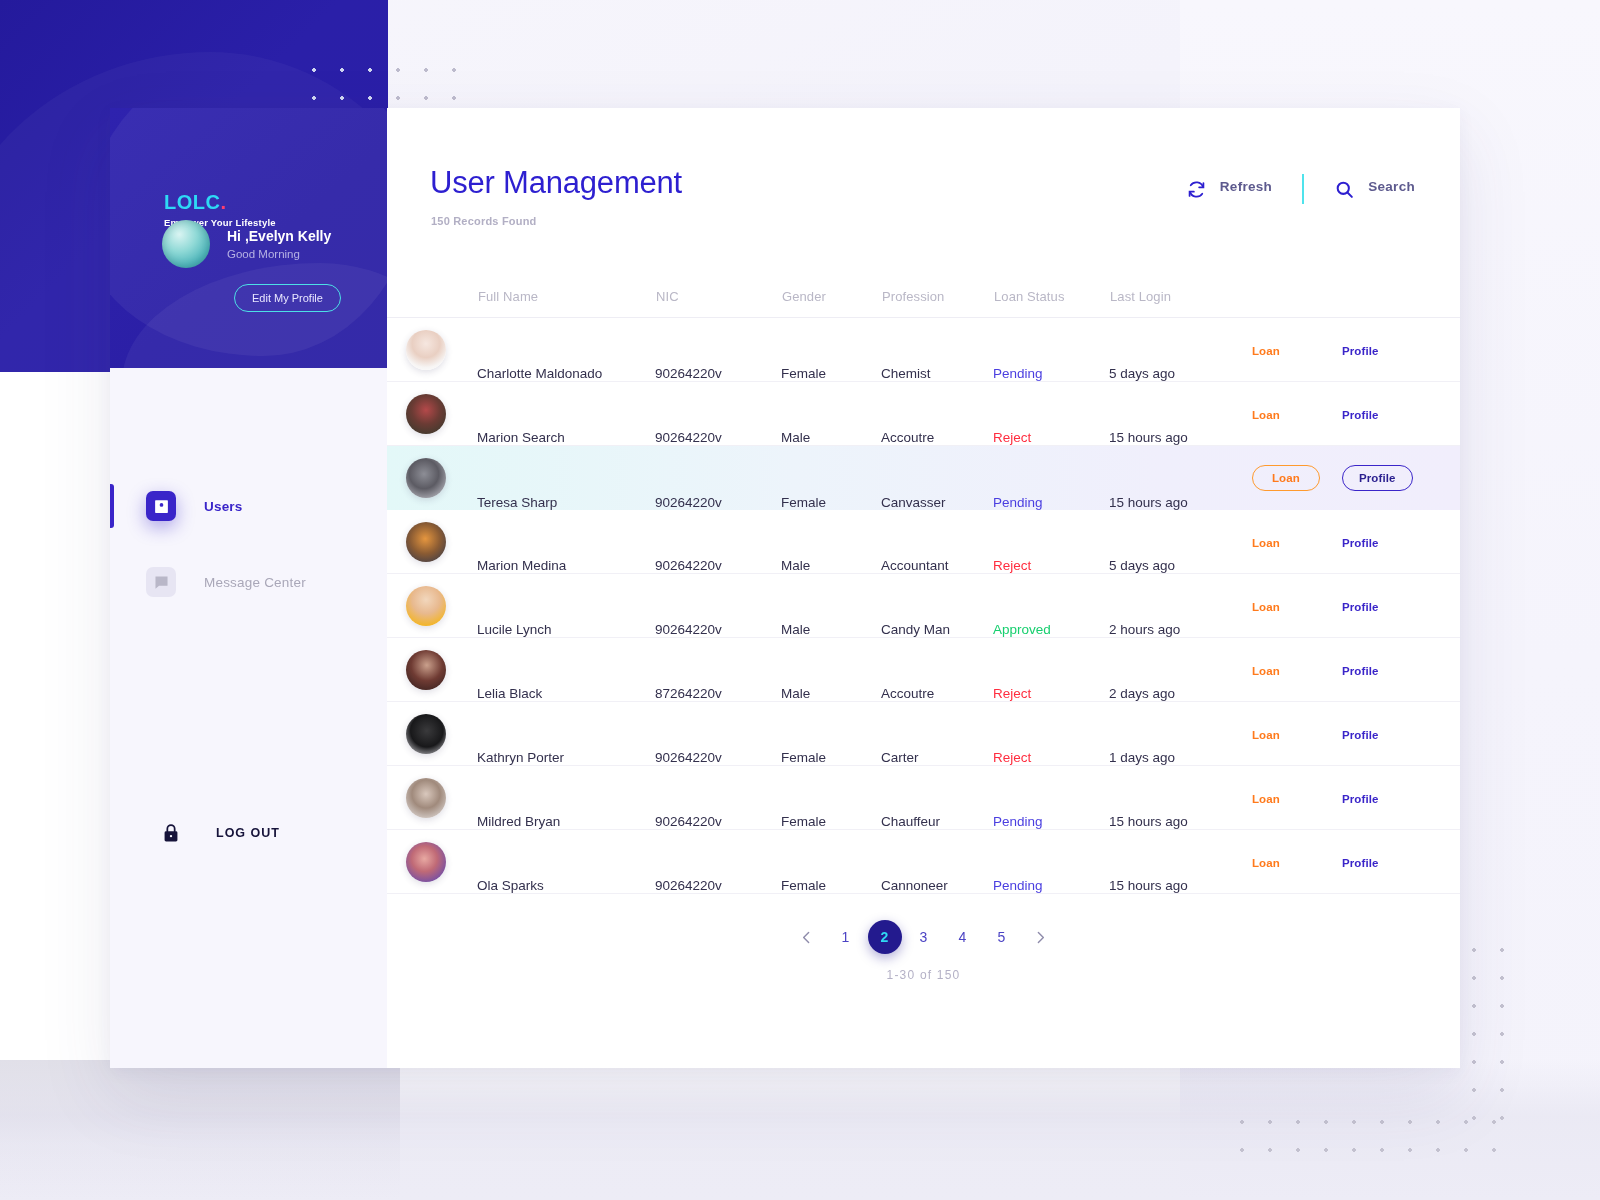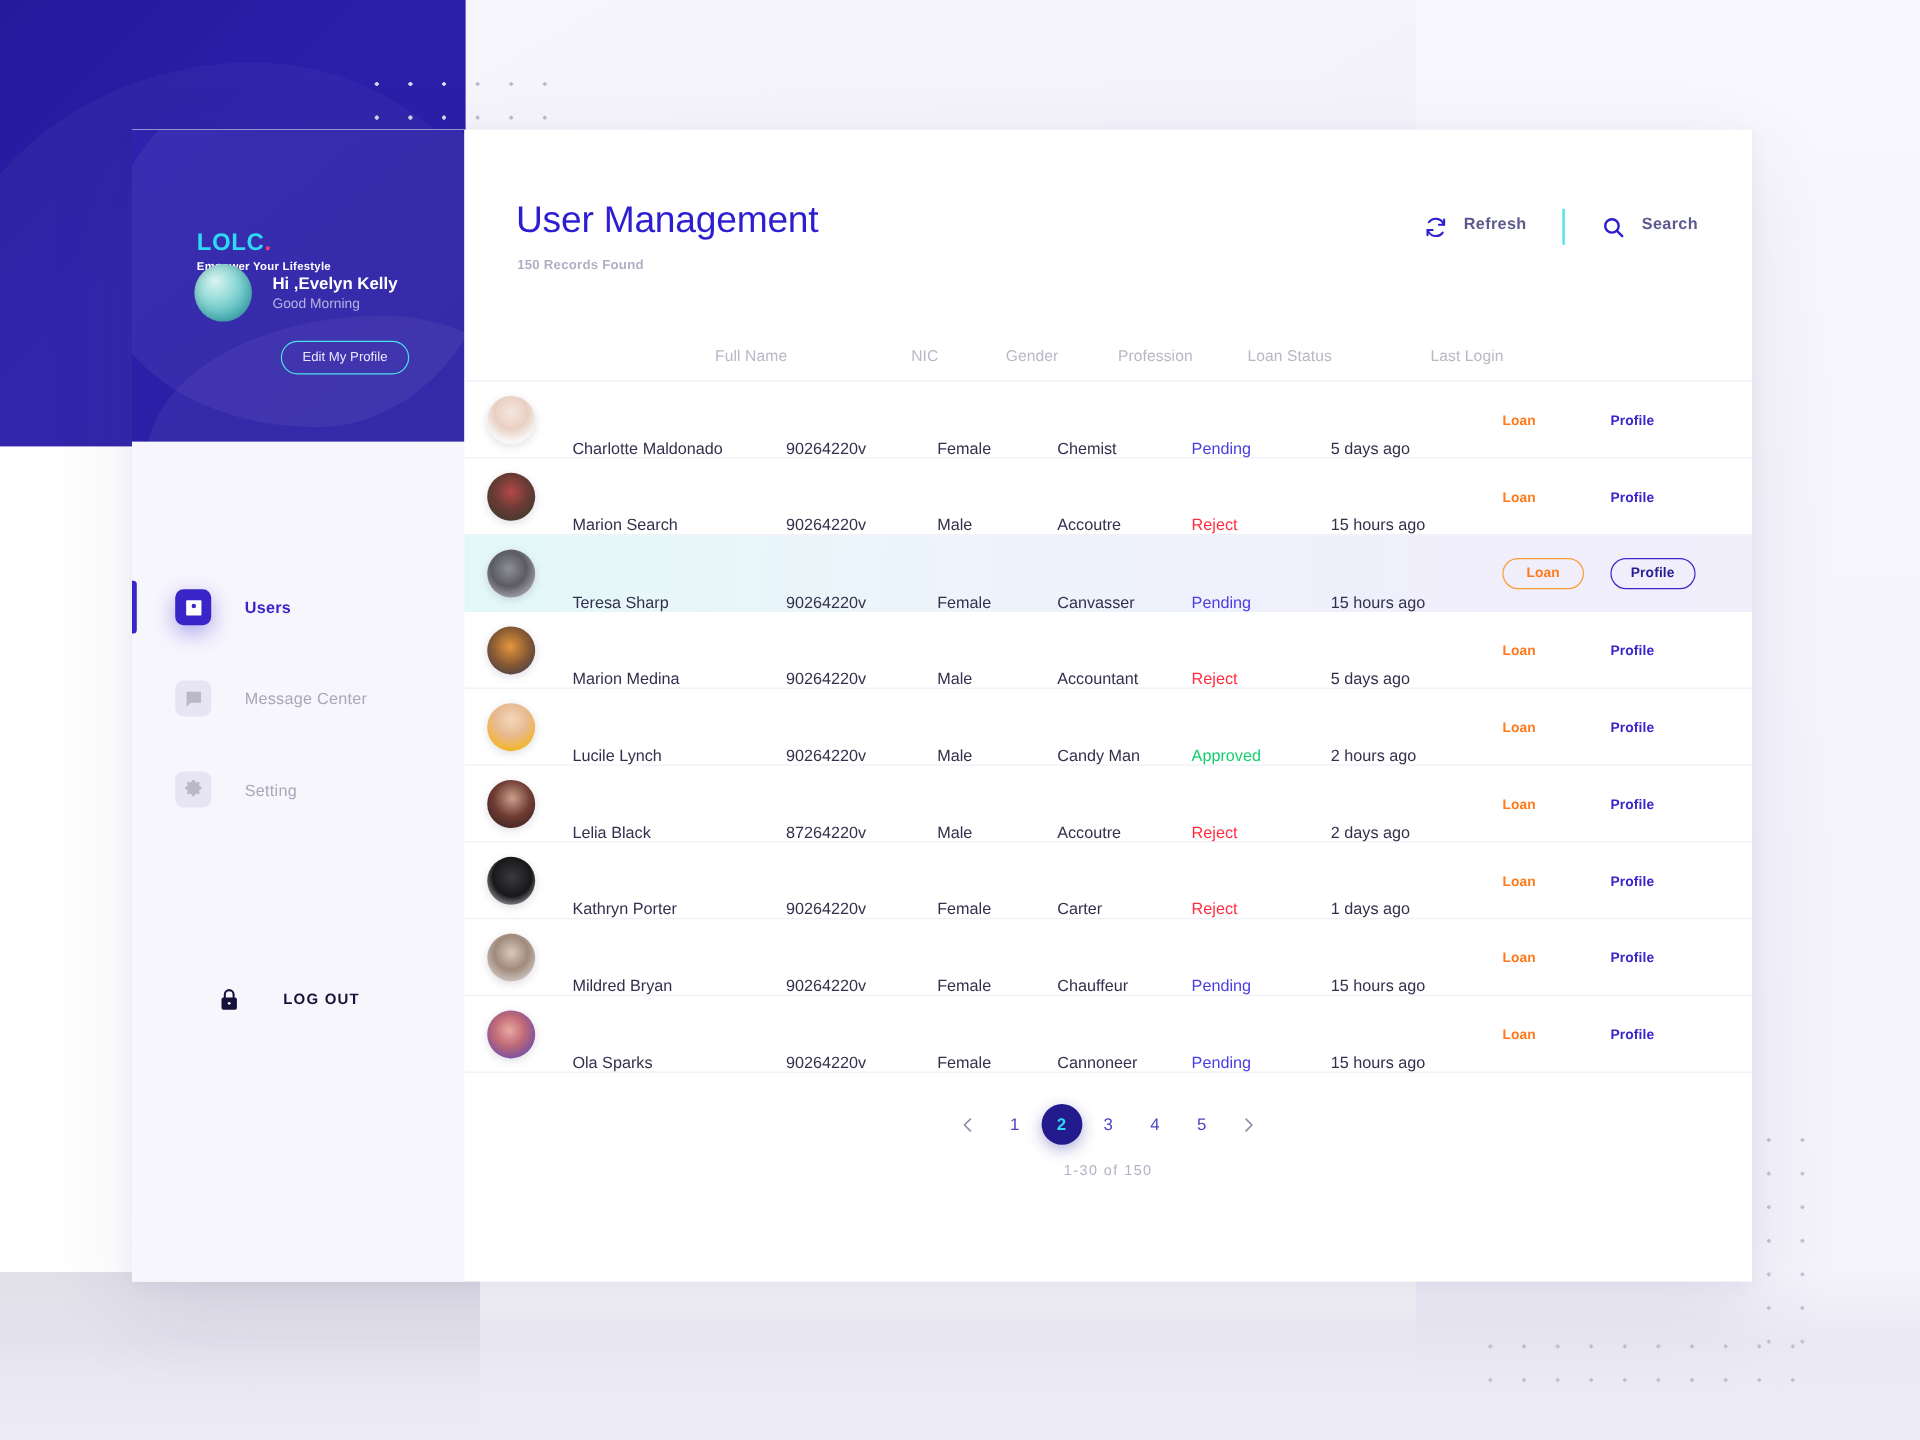--- a/index.html
+++ b/index.html
@@ -187,21 +187,21 @@
   .nav-item.active .nav-label { color: #3a25c9; font-weight: 700; }
   .nav-item.active::before {
     content: "";
     position: absolute; left: 0; top: 16px;
     width: 4px; height: 44px;
     background: #3a25c9;
     border-radius: 0 3px 3px 0;
   }
 
   .logout {
-    position: absolute; left: 68px; top: 712px;
+    position: absolute; left: 48px; top: 712px;
     display: flex; align-items: center; cursor: pointer;
   }
   .logout .nav-ico { color: #16133a; width: 26px; height: 26px;
     display:flex; align-items:center; justify-content:center; }
   .logout .nav-ico svg { width: 22px; height: 22px; display: block; }
   .logout .nav-label {
     margin-left: 32px; font-size: 12.5px; font-weight: 700;
     color: #16133a; letter-spacing: 1px;
   }
 
@@ -240,21 +240,20 @@
     margin: 0 30px;
   }
 
   
   .table { position: absolute; left: 0; top: 168px; width: 1073px; }
   .thead {
     display: flex; align-items: center;
     height: 42px;
     padding: 0 1px;
     border-bottom: 1px solid #eeedf4;
-    text-align: right;
   }
   .thead .th {
     font-size: 13px; color: #b9b7c6; font-weight: 400; letter-spacing: .1px;
   }
 
   .row {
     display: flex; align-items: center;
     height: 64px;
     border-bottom: 1px solid #f1f0f6;
     position: relative;
@@ -400,28 +399,20 @@
 
       <div class="nav-item">
         <span class="nav-ico">
           <svg viewBox="0 0 24 24" fill="currentColor">
               <path d="M3.5 3.5h17v13h-12l-5 4.2z"></path>
             </svg>
         </span>
         <span class="nav-label">Message Center</span>
       </div>
 
-      <div class="nav-item">
-        <span class="nav-ico">
-          <svg viewBox="0 0 24 24" fill="currentColor">
-              <path d="M12 8.2a3.8 3.8 0 1 0 0 7.6 3.8 3.8 0 0 0 0-7.6zm9-.3-2.1-.5-.8-1.9 1.1-1.8-2.1-2-1.8 1.1-1.9-.8L12.9 0h-2.9l-.5 2-1.9.8L5.8 1.7l-2 2.1L4.9 5.6l-.8 1.9L2 8v2.9l2 .5.8 1.9-1.1 1.8 2 2.1 1.9-1.1 1.9.8.5 2.1h2.9l.5-2.1 1.9-.8 1.8 1.1 2.1-2.1-1.1-1.8.8-1.9 2.1-.5z"></path>
-            </svg>
-        </span>
-        <span class="nav-label">Setting</span>
-      </div>
 
     </nav>
 
     <div class="logout">
       <span class="nav-ico">
         <svg viewBox="0 0 24 24" fill="none" stroke="currentColor" stroke-width="1.9">
           <rect x="5" y="10.2" width="14" height="11" rx="1.6" fill="currentColor" stroke="none"></rect>
           <path d="M8 10.2V7.4a4 4 0 0 1 8 0v2.8" stroke-linecap="round"></path>
           <circle cx="12" cy="15.4" r="1.3" fill="#f7f6fd" stroke="none"></circle>
         </svg>

